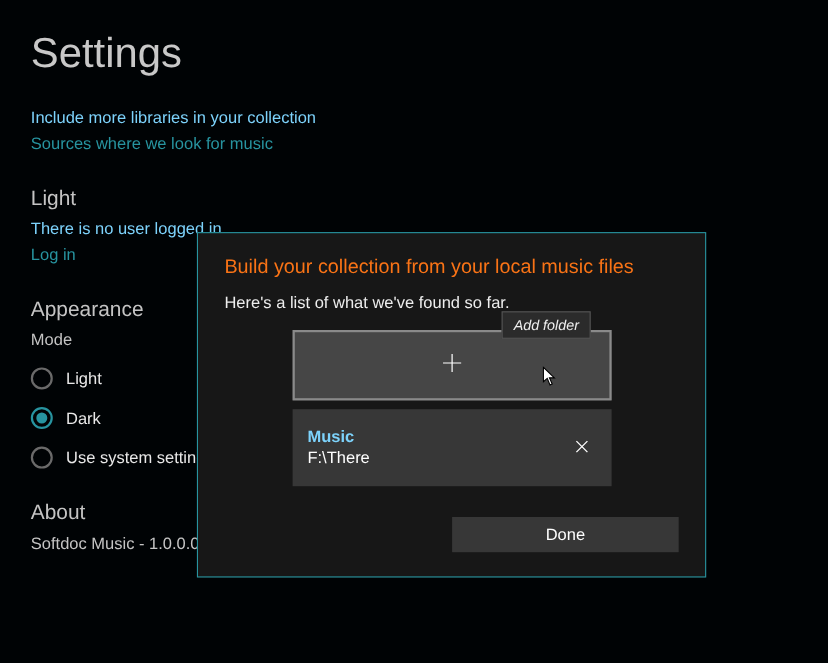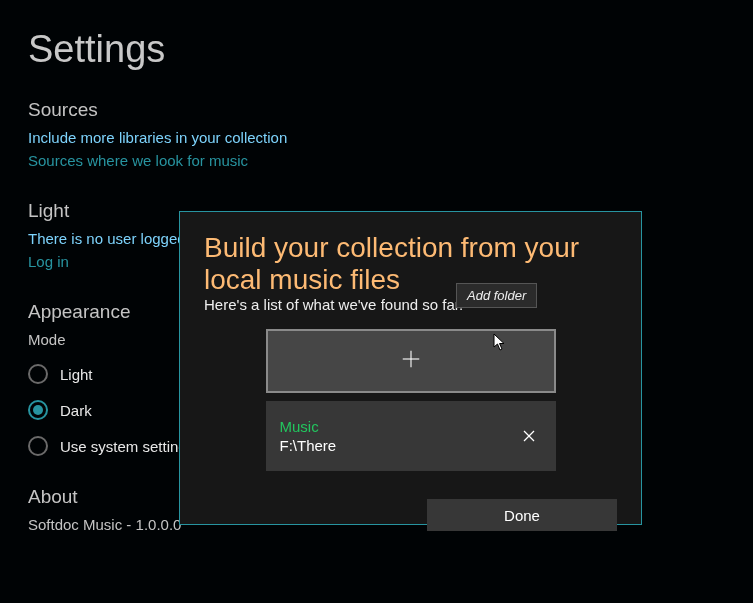--- a/index.html
+++ b/index.html
@@ -79,23 +79,24 @@
     position: absolute;
     left: 179px;
     top: 211px;
     width: 463px;
     height: 314px;
     background: #171717;
     border: 1px solid #2794a0;
     padding: 20px 24px 20px 24px;
   }
   .dialog-title {
-    font-size: 28px;
+    font-size: 18px;
     font-weight: 400;
-    color: #fdba74;
+    color: #f97316;
+    margin-bottom: 14px;
   }
   .dialog-sub {
     font-size: 15px;
     color: #eee;
     margin-bottom: 16px;
   }
   .add-btn {
     width: 290px;
     height: 64px;
     margin: 0 auto;
@@ -112,36 +113,36 @@
     width: 290px;
     height: 70px;
     margin: 8px auto 0 auto;
     background: #373737;
     display: flex;
     align-items: center;
     justify-content: space-between;
     padding: 0 16px 0 14px;
   }
   .folder-text { line-height: 1.3; }
-  .folder-name { font-size: 15px; font-weight: 400; color: #22c55e; }
+  .folder-name { font-size: 15px; font-weight: 700; color: #7dd3fc; }
   .folder-path { font-size: 15px; color: #fff; }
   .folder-close {
     width: 22px; height: 22px;
     display: flex; align-items: center; justify-content: center;
     cursor: pointer;
     color: #fff;
     font-size: 15px;
   }
   .done-row {
     display: flex;
     justify-content: flex-end;
     margin-top: 28px;
   }
   .done-btn {
-    width: 190px;
+    width: 206px;
     height: 32px;
     background: #373737;
     border: none;
     color: #fff;
     font-size: 15px;
     display: flex;
     align-items: center;
     justify-content: center;
     cursor: pointer;
   }
@@ -165,21 +166,20 @@
     pointer-events: none;
   }
 </style>
 </head>
 <body>
 
 <div class="page">
   <h1 class="page-title">Settings</h1>
 
   <div class="block">
-    <div class="section-head">Sources</div>
     <div class="section-sub">Include more libraries in your collection</div>
     <span class="link">Sources where we look for music</span>
   </div>
 
   <div class="block">
     <div class="section-head">Light</div>
     <div class="section-sub">There is no user logged in.</div>
     <span class="link">Log in</span>
   </div>
 

